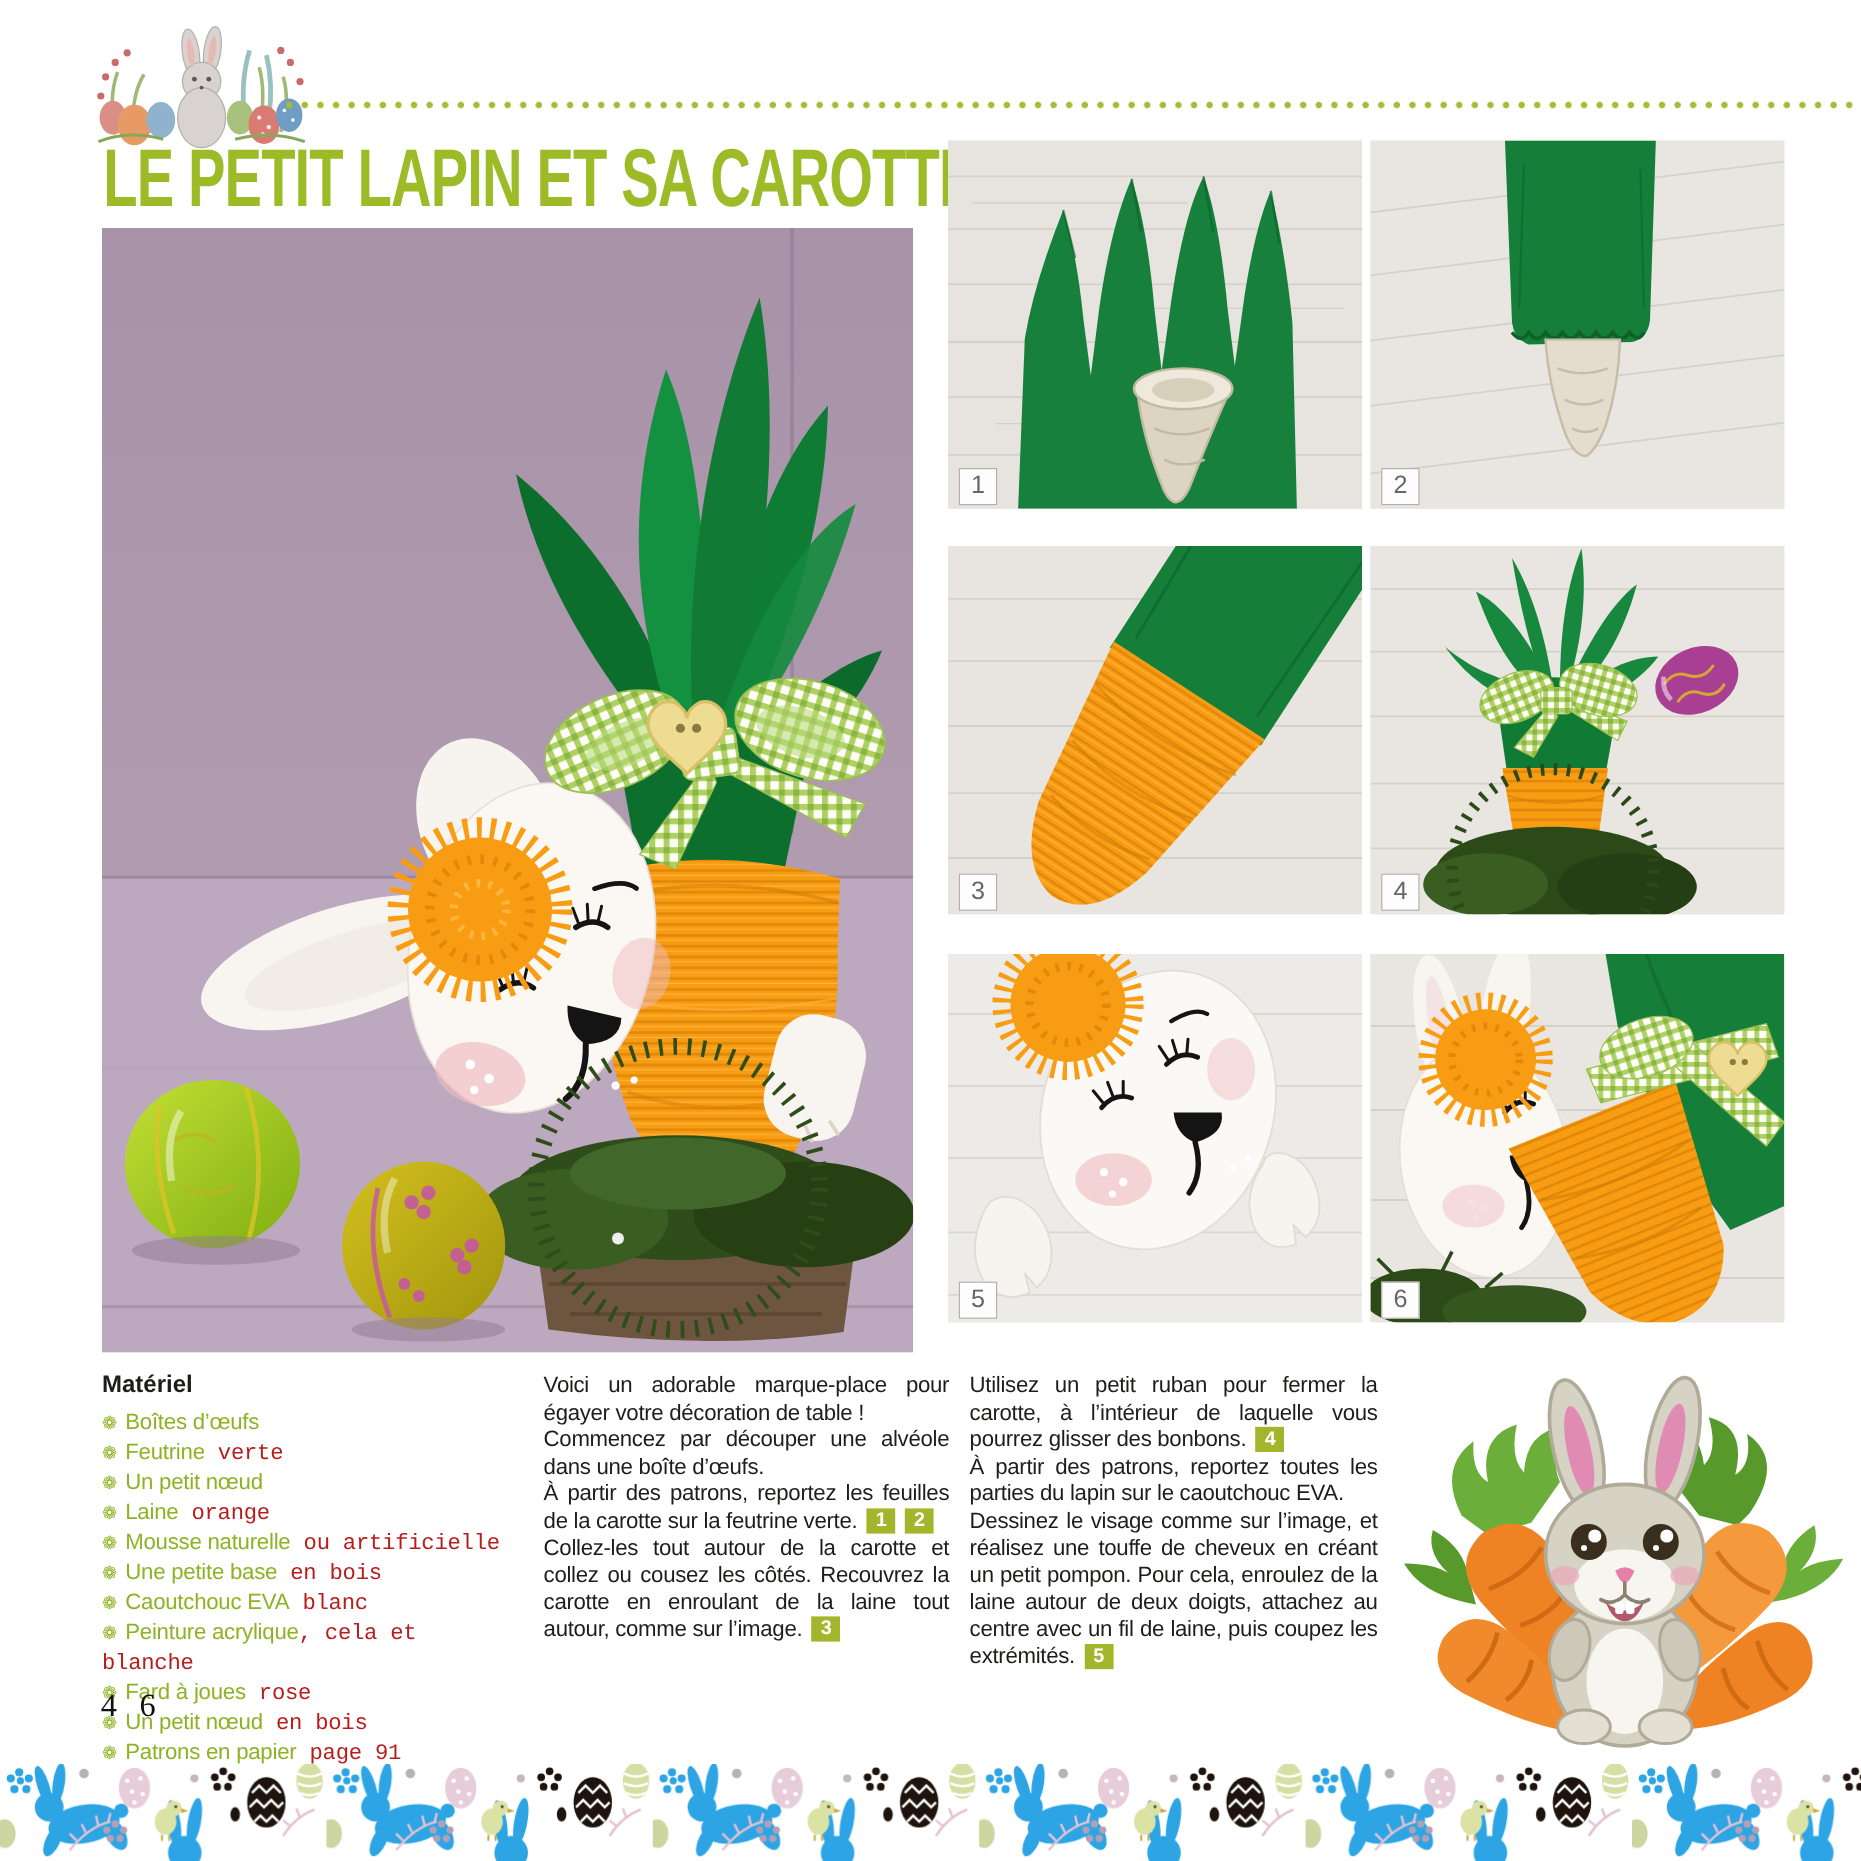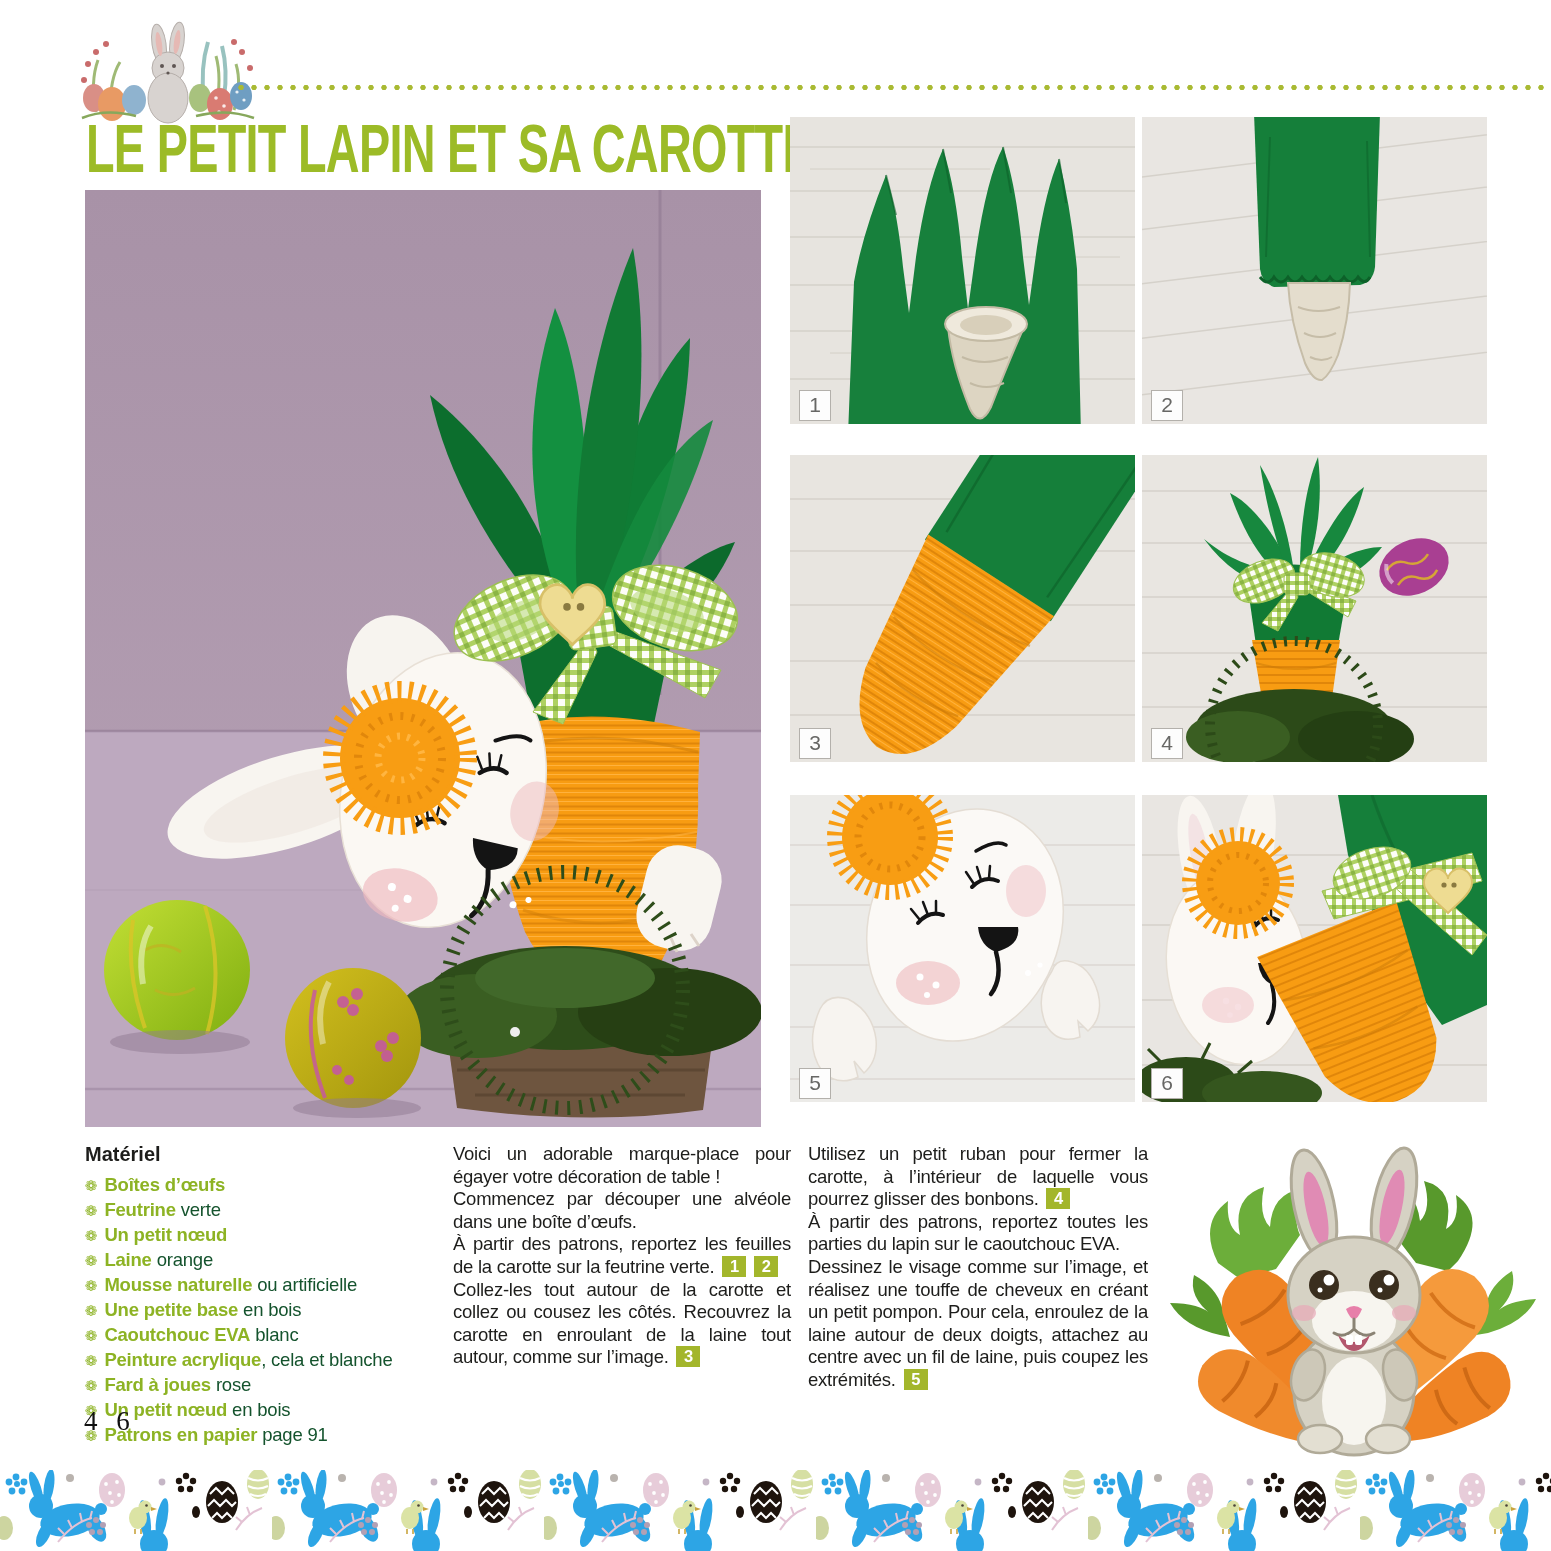--- a/index.html
+++ b/index.html
@@ -21,22 +21,22 @@
      border:1px solid #b3b0ab;color:#676765;font-size:21px;line-height:28px;text-align:center;}
   .main-photo{left:85px;top:190px;width:676px;height:937px;}
   .ph-a{left:790px;width:345px;height:307px;}
   .ph-b{left:1142px;width:345px;height:307px;}
   .row1{top:117px;} .row2{top:455px;} .row3{top:795px;}
   
   .materials{position:absolute;left:85px;top:1143px;width:345px;}
   .materials-heading{font-size:20px;font-weight:bold;margin:0 0 7px 0;}
   .mat-item{font-size:18.5px;line-height:23px;letter-spacing:-.2px;}
   .mat-bullet{color:#8db324;font-family:"DejaVu Sans",sans-serif;font-size:15px;margin-right:7px;}
-  .mat-name{color:#8db324;font-weight:bold;}
-  .mat-rest{color:#14532d;}
+  .mat-name{color:#8db324;font-weight:normal;}
+  .mat-rest{color:#b91c1c;font-family:Liberation Mono, monospace;}
   .text-col{position:absolute;top:1143px;font-size:18.5px;line-height:22.6px;letter-spacing:-.25px;
      text-align:justify;}
   .col-1{left:437px;width:338px;margin-left:16px;}
   .col-2{left:808px;width:340px;}
   .body-p{margin:0;}
   .step-badge{display:inline-block;background:#a3b62b;color:#fff;min-width:20px;height:21px;
      line-height:21px;text-align:center;font-size:16.5px;font-weight:bold;padding:0 2px;
      margin-left:3px;vertical-align:1px;}
   .footer-illo{position:absolute;left:1158px;top:1143px;width:392px;height:330px;}
   .page-number{position:absolute;left:84px;top:1406px;font-family:"Liberation Serif",serif;

